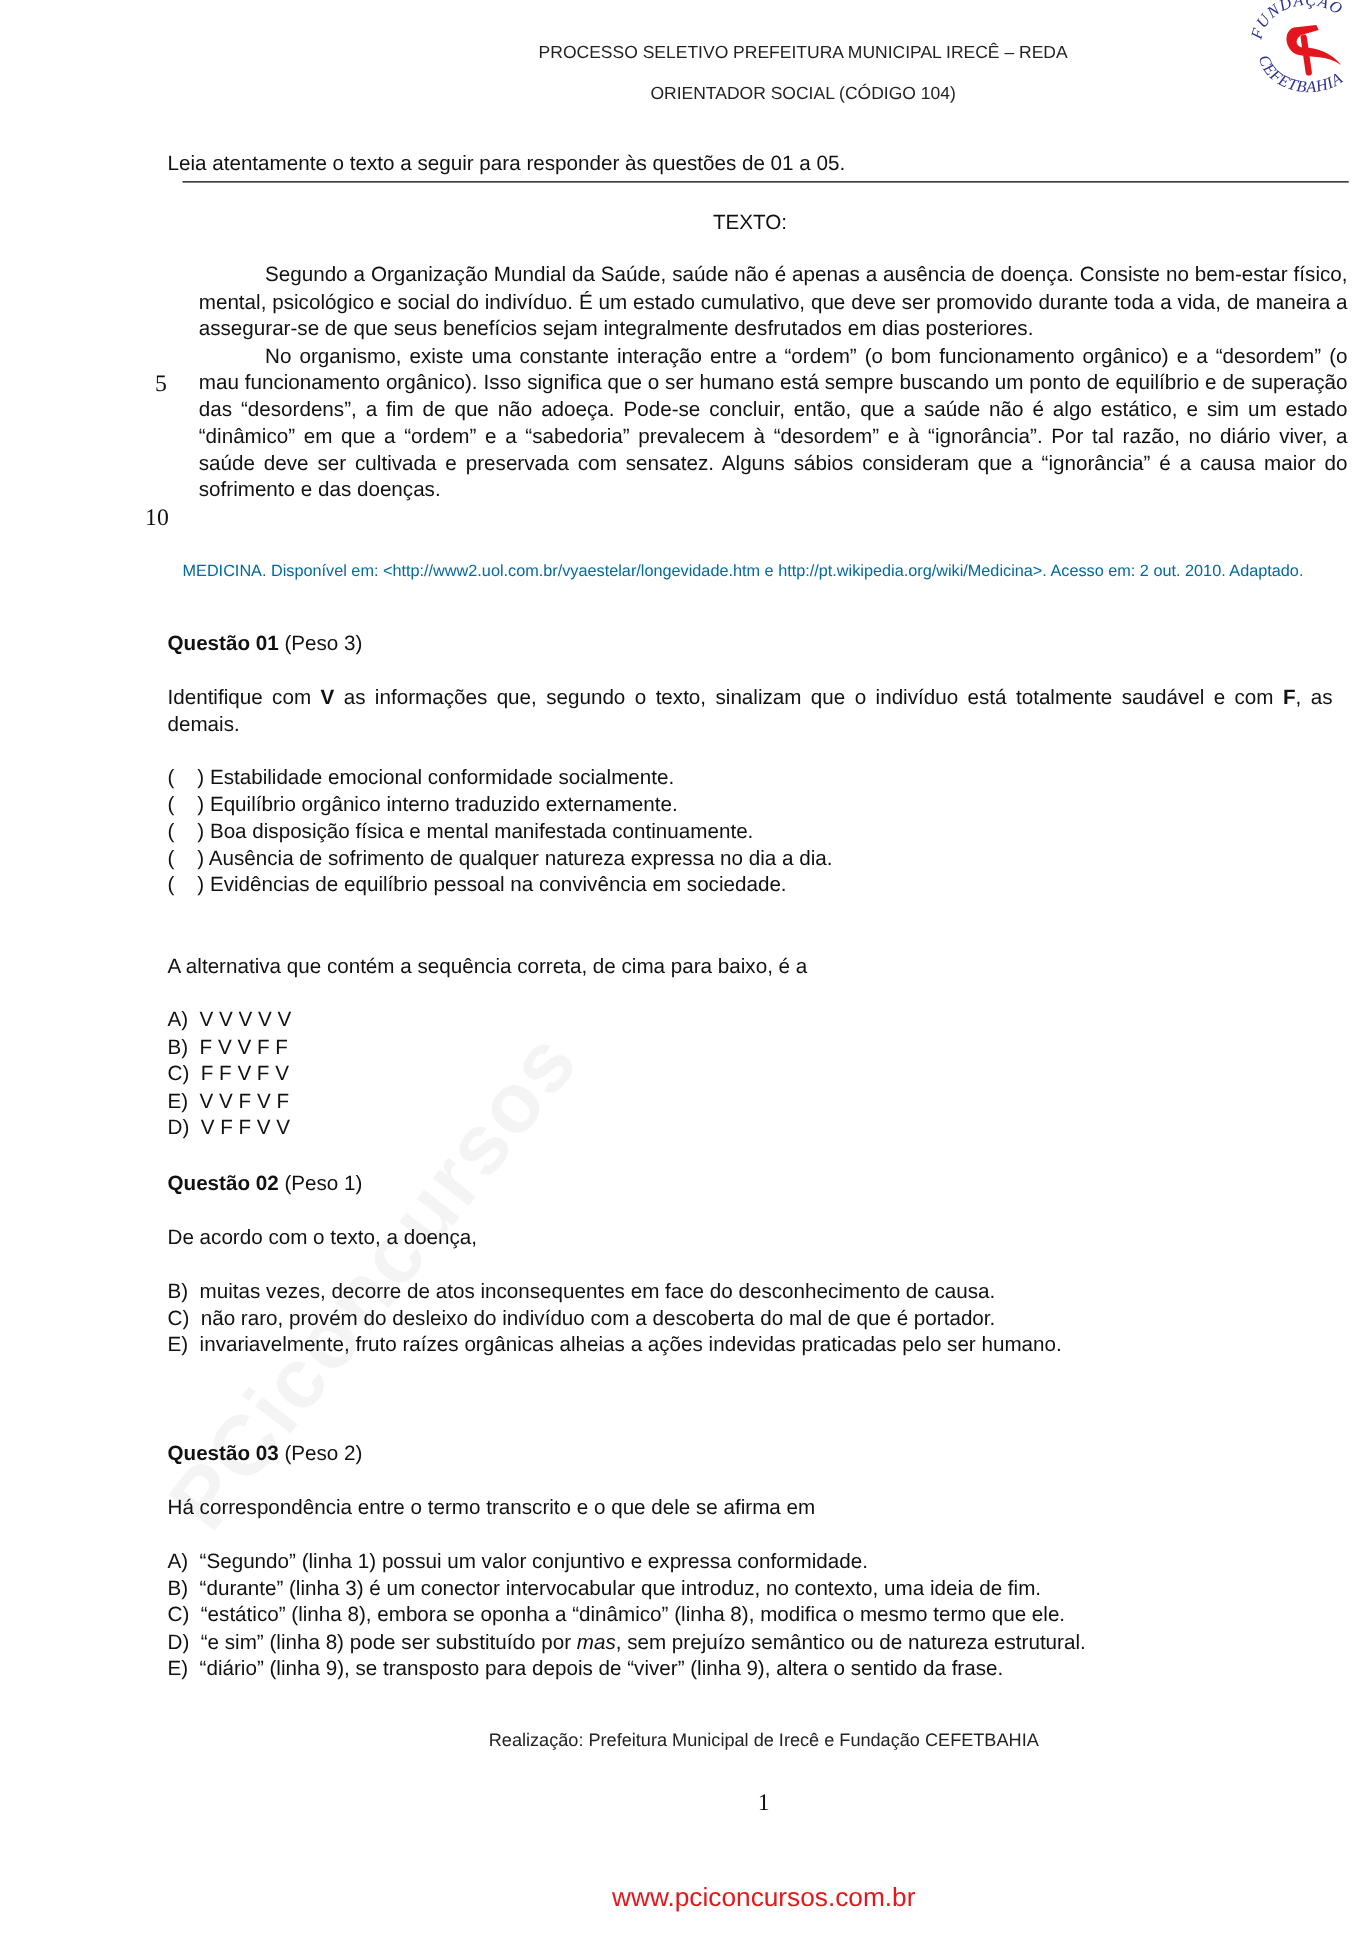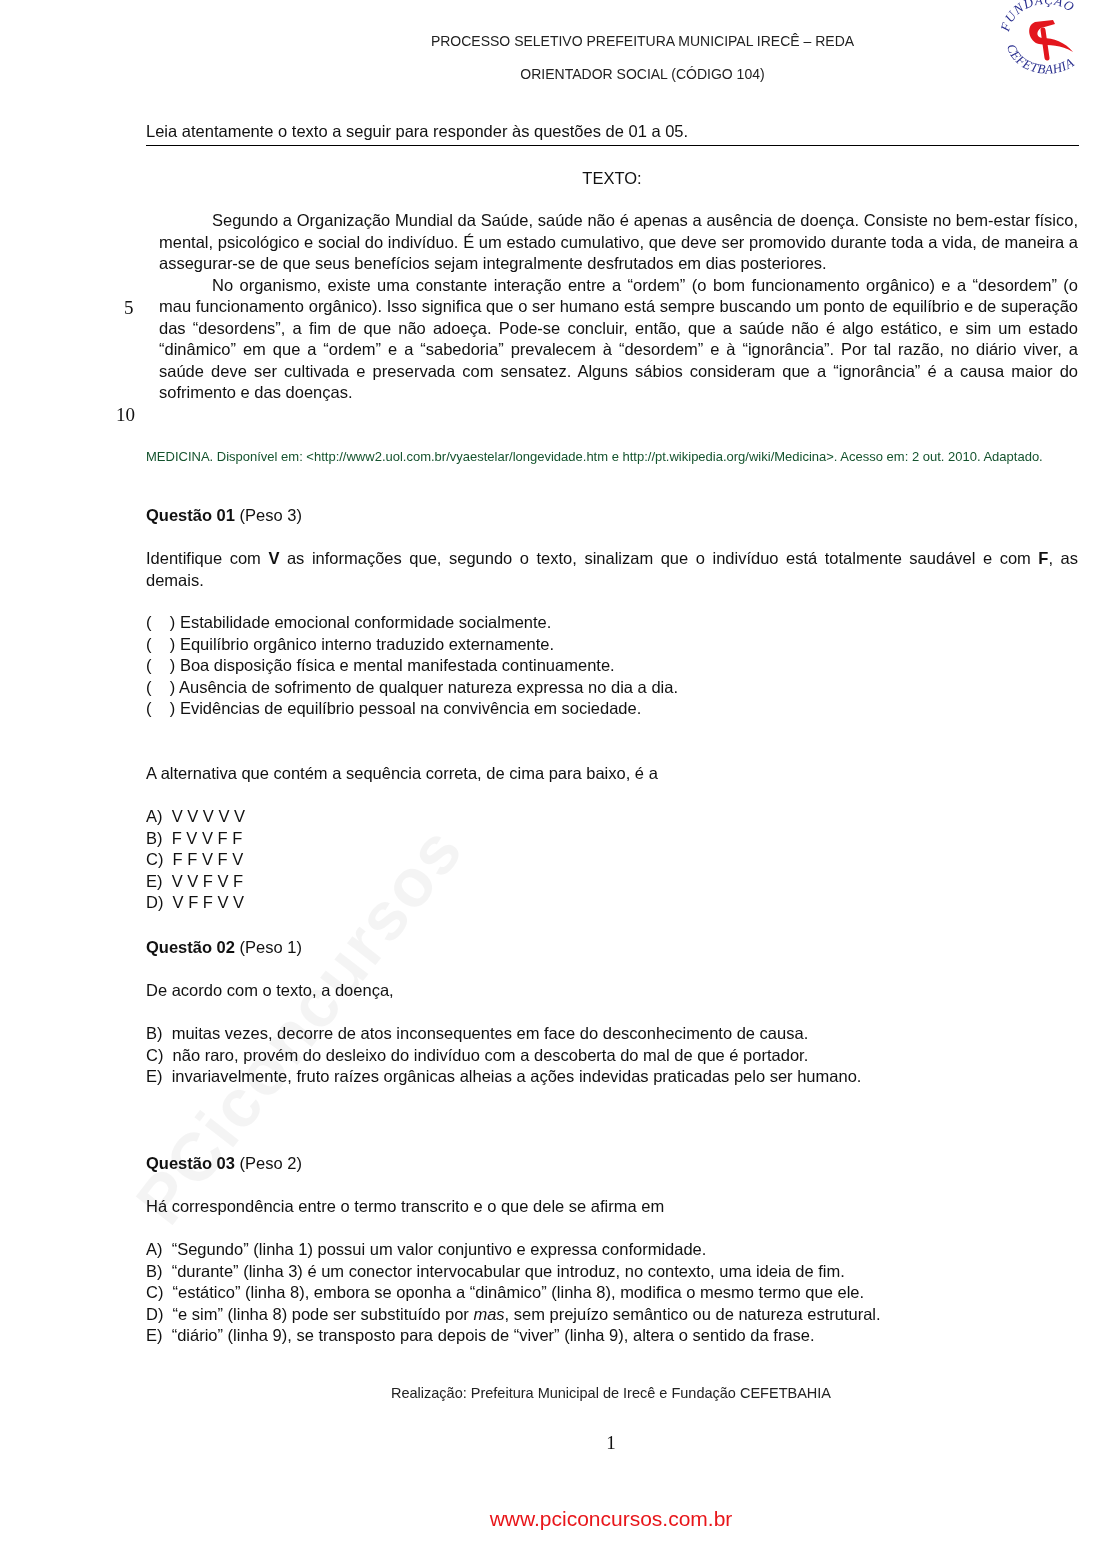--- a/index.html
+++ b/index.html
@@ -3,30 +3,30 @@
 <meta charset="utf-8">
 <style>
   html, body { margin: 0; padding: 0; background: #ffffff; }
   body { width: 1095px; height: 1550px; position: relative; overflow: hidden;
          font-family: "Liberation Sans", sans-serif; color: #111; }
   .abs { position: absolute; }
   .hdr { left: 0; width: 1095px; text-align: center; font-size: 14px; color: #222; }
   #hdr1 { top: 33px; left: 95px; }
   #hdr2 { top: 66px; left: 95px; }
   .logo { left: 995px; top: 0px; width: 100px; height: 78px; }
-  .content { left: 146px; width: 932px; font-size: 16.5px; line-height: 21.5px; }
+  .content { left: 134px; width: 932px; font-size: 16.5px; line-height: 21.5px; }
   .intro { top: 121px; }
   .rule { left: 146px; top: 145px; width: 933px; height: 0; border-top: 1.3px solid #000; }
   .texto-label { top: 168px; text-align: center; }
   .passage { left: 159px; width: 919px; top: 210px; text-align: justify; font-size: 16.5px; line-height: 21.5px; }
   .passage p { margin: 0; text-indent: 53px; }
   .linenum { font-family: "Liberation Serif", serif; font-size: 19px; color: #111; }
   #ln5 { left: 124px; top: 297px; }
   #ln10 { left: 116px; top: 404px; }
-  .source { left: 146px; width: 932px; top: 448px; font-size: 13px; line-height: 17px; text-align: justify; color: #14532d; }
+  .source { left: 146px; width: 932px; top: 448px; font-size: 13px; line-height: 17px; text-align: justify; color: #0369a1; }
   .qtitle b { font-weight: bold; }
   .stmt { text-align: justify; }
   .list div { white-space: pre; }
   .footer { left: 0; width: 1222px; text-align: center; top: 1385px; font-size: 14.5px; color: #222; }
   .pagenum { left: 0; width: 1222px; text-align: center; top: 1432px; font-family: "Liberation Serif", serif; font-size: 19px; }
   .site { left: 0; width: 1222px; text-align: center; top: 1507px; font-size: 21px; color: #e8161a; }
   .watermark { left: 120px; top: 1190px; font-size: 68px; font-weight: bold; color: rgba(0,0,0,0.045);
                transform: rotate(-52deg); transform-origin: left top; white-space: nowrap; letter-spacing: 2px; }
 </style>
 </head>

